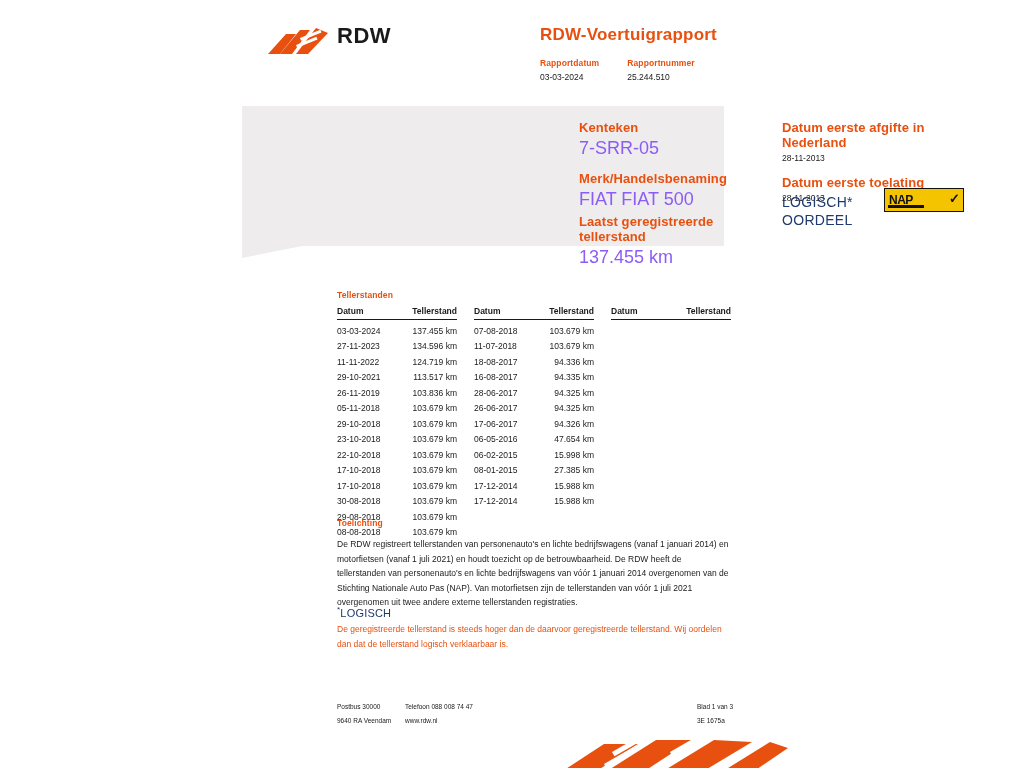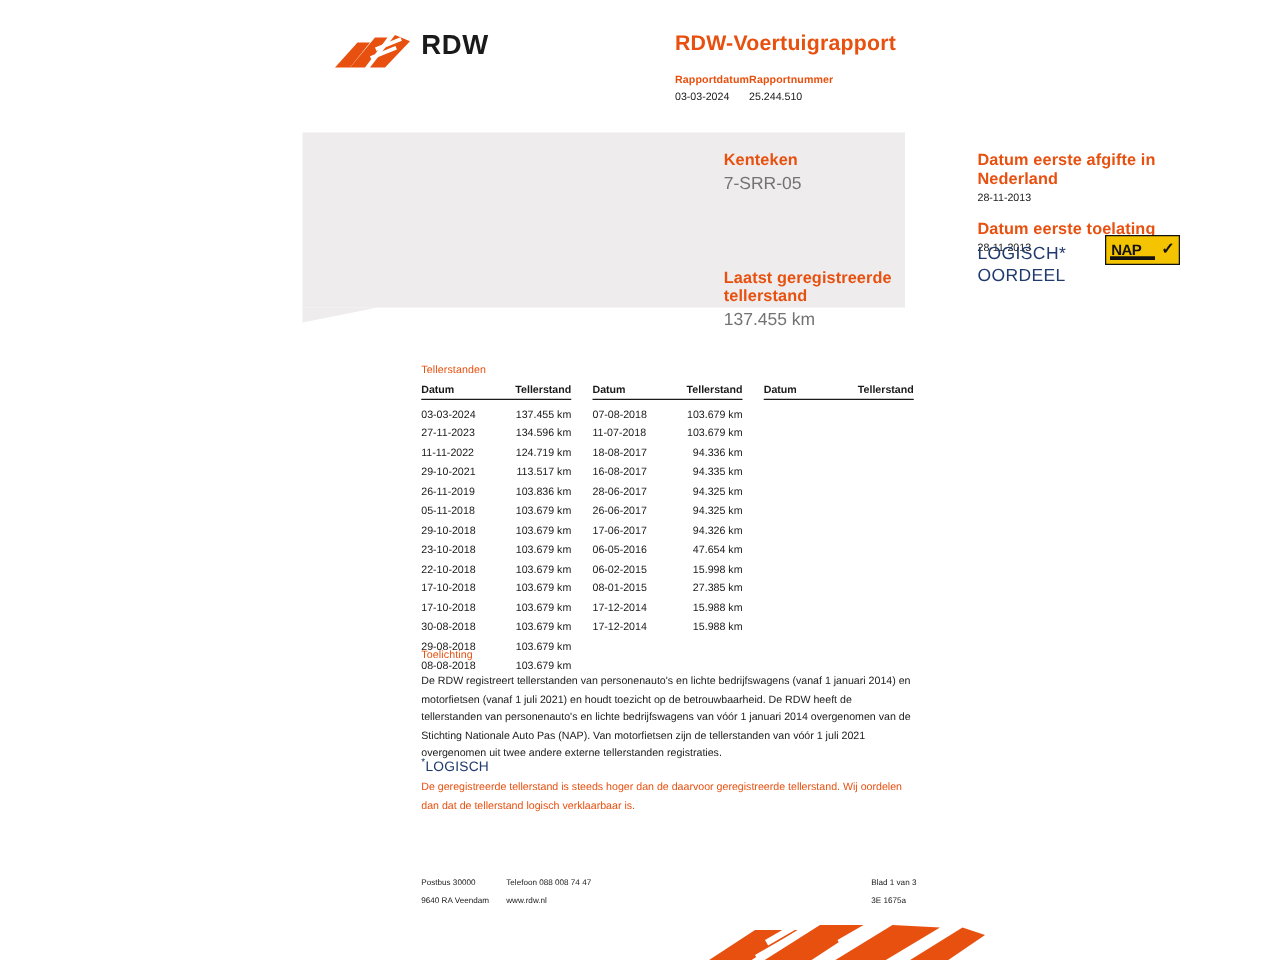--- a/index.html
+++ b/index.html
@@ -52,20 +52,21 @@
     font-size: 17px;
     font-weight: bold;
     color: #e8500f;
     letter-spacing: 0.2px;
   }
   .report-meta {
     position: absolute;
     left: 540px;
     top: 58px;
     display: flex;
+    gap: 28px;
   }
   .meta-block { }
   .meta-label {
     font-size: 8.5px;
     font-weight: bold;
     color: #e8500f;
     letter-spacing: 0.1px;
     margin-bottom: 4px;
   }
   .meta-value {
@@ -92,22 +93,22 @@
     border-top: 12px solid #eeecec;
     border-right: 60px solid transparent;
   }
   .field-label {
     font-size: 13px;
     font-weight: bold;
     color: #e8500f;
     letter-spacing: 0.1px;
   }
   .field-value {
-    font-size: 14px;
-    color: #737373;
+    font-size: 18px;
+    color: #8b5cf6;
     margin-top: 3px;
   }
   .field-value-small {
     font-size: 8.5px;
     color: #1a1a1a;
     margin-top: 3px;
   }
   .panel-col-left {
     position: absolute;
     left: 337px;
@@ -134,21 +135,21 @@
     font-size: 14px;
     font-weight: normal;
     color: #1f3a6e;
     line-height: 1.25;
     letter-spacing: 0.3px;
   }
   .nap-badge {
     position: absolute;
     left: 642px;
     top: 82px;
-    width: 60px;
+    width: 80px;
     height: 24px;
     background: #f5c400;
     border: 1px solid #111;
     display: flex;
     align-items: center;
     justify-content: flex-start;
     padding-left: 4px;
     box-sizing: border-box;
   }
   .nap-badge .nap-text {
@@ -168,21 +169,21 @@
   .nap-badge .nap-bar {
     position: absolute;
     left: 3px;
     bottom: 3px;
     width: 36px;
     height: 3px;
     background: #111;
   }
   .section-title {
     font-size: 8.5px;
-    font-weight: normal;
+    font-weight: bold;
     color: #e8500f;
     letter-spacing: 0.1px;
   }
   .readings {
     position: absolute;
     left: 337px;
     top: 290px;
     width: 400px;
   }
   .cols {
@@ -313,20 +314,24 @@
         <div class="meta-value">25.244.510</div>
       </div>
     </div>
   </div>
 
   <div class="panel">
     <div class="panel-col-left">
       <div class="panel-group">
         <div class="field-label">Kenteken</div>
         <div class="field-value">7-SRR-05</div>
+      </div>
+      <div class="panel-group">
+        <div class="field-label">Merk/Handelsbenaming</div>
+        <div class="field-value">FIAT FIAT 500</div>
       </div>
     </div>
 
     <div class="panel-col-right">
       <div class="panel-group">
         <div class="field-label">Datum eerste afgifte in Nederland</div>
         <div class="field-value-small">28-11-2013</div>
       </div>
       <div class="panel-group">
         <div class="field-label">Datum eerste toelating</div>

